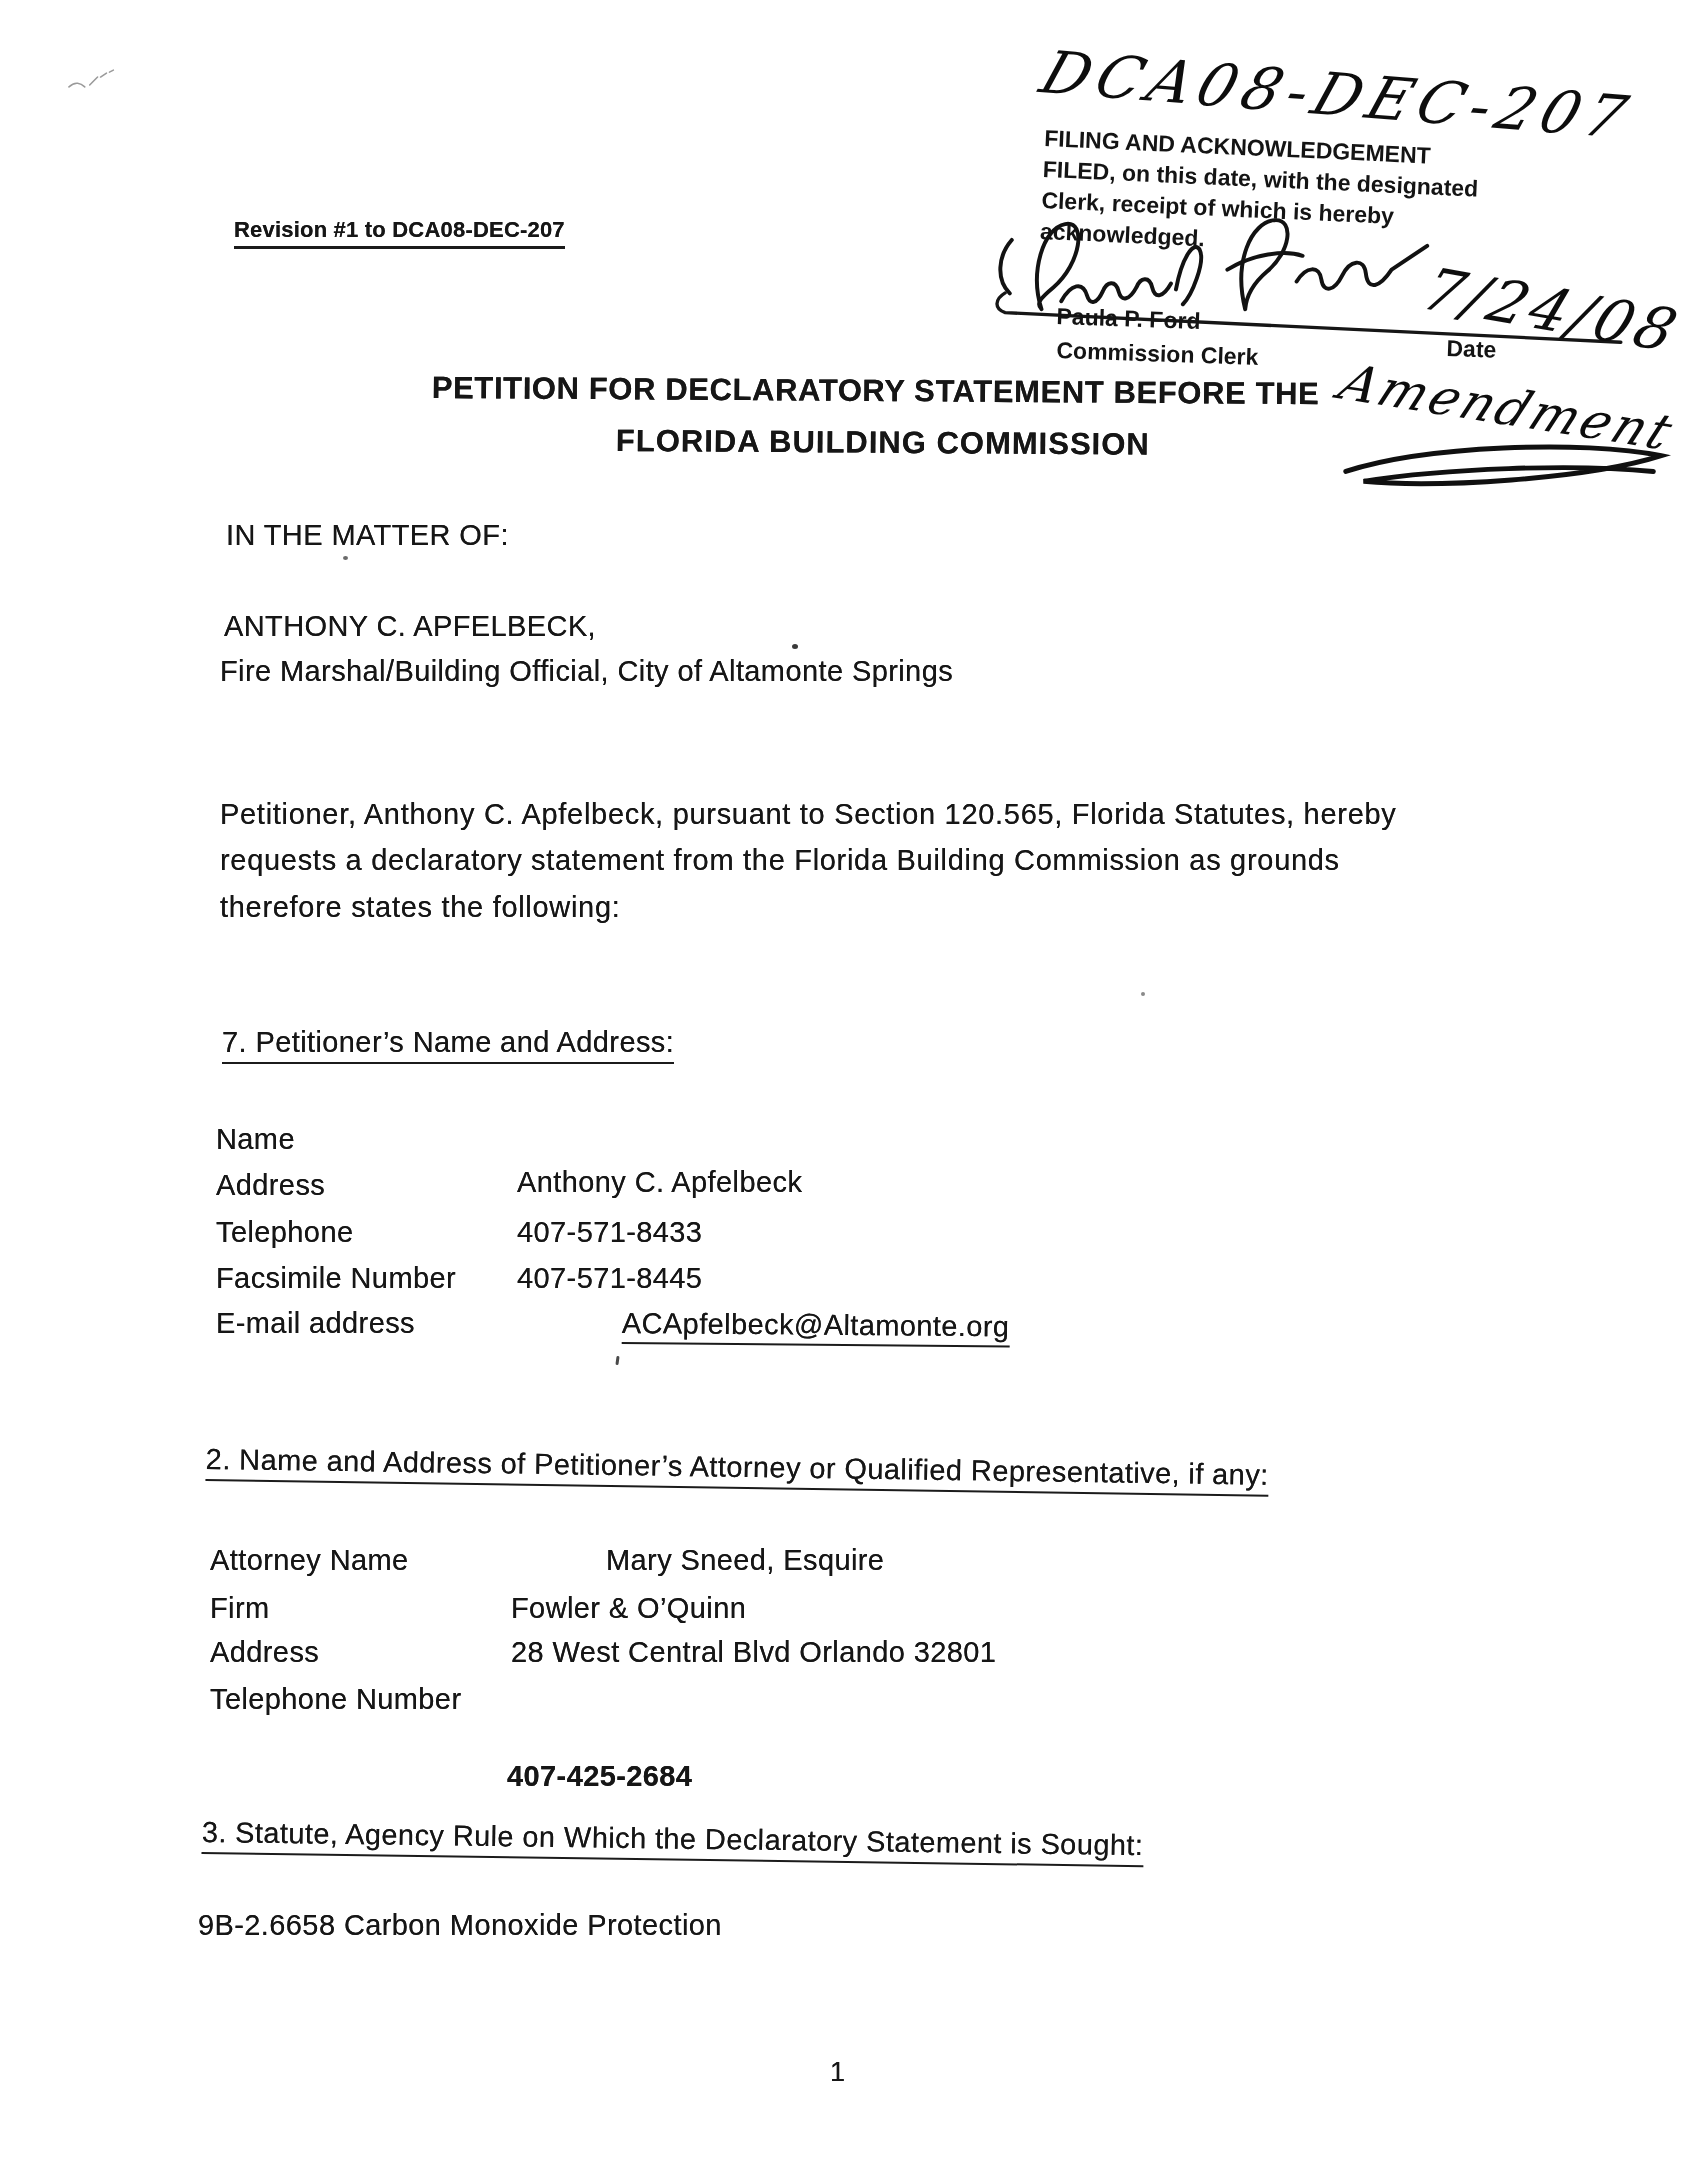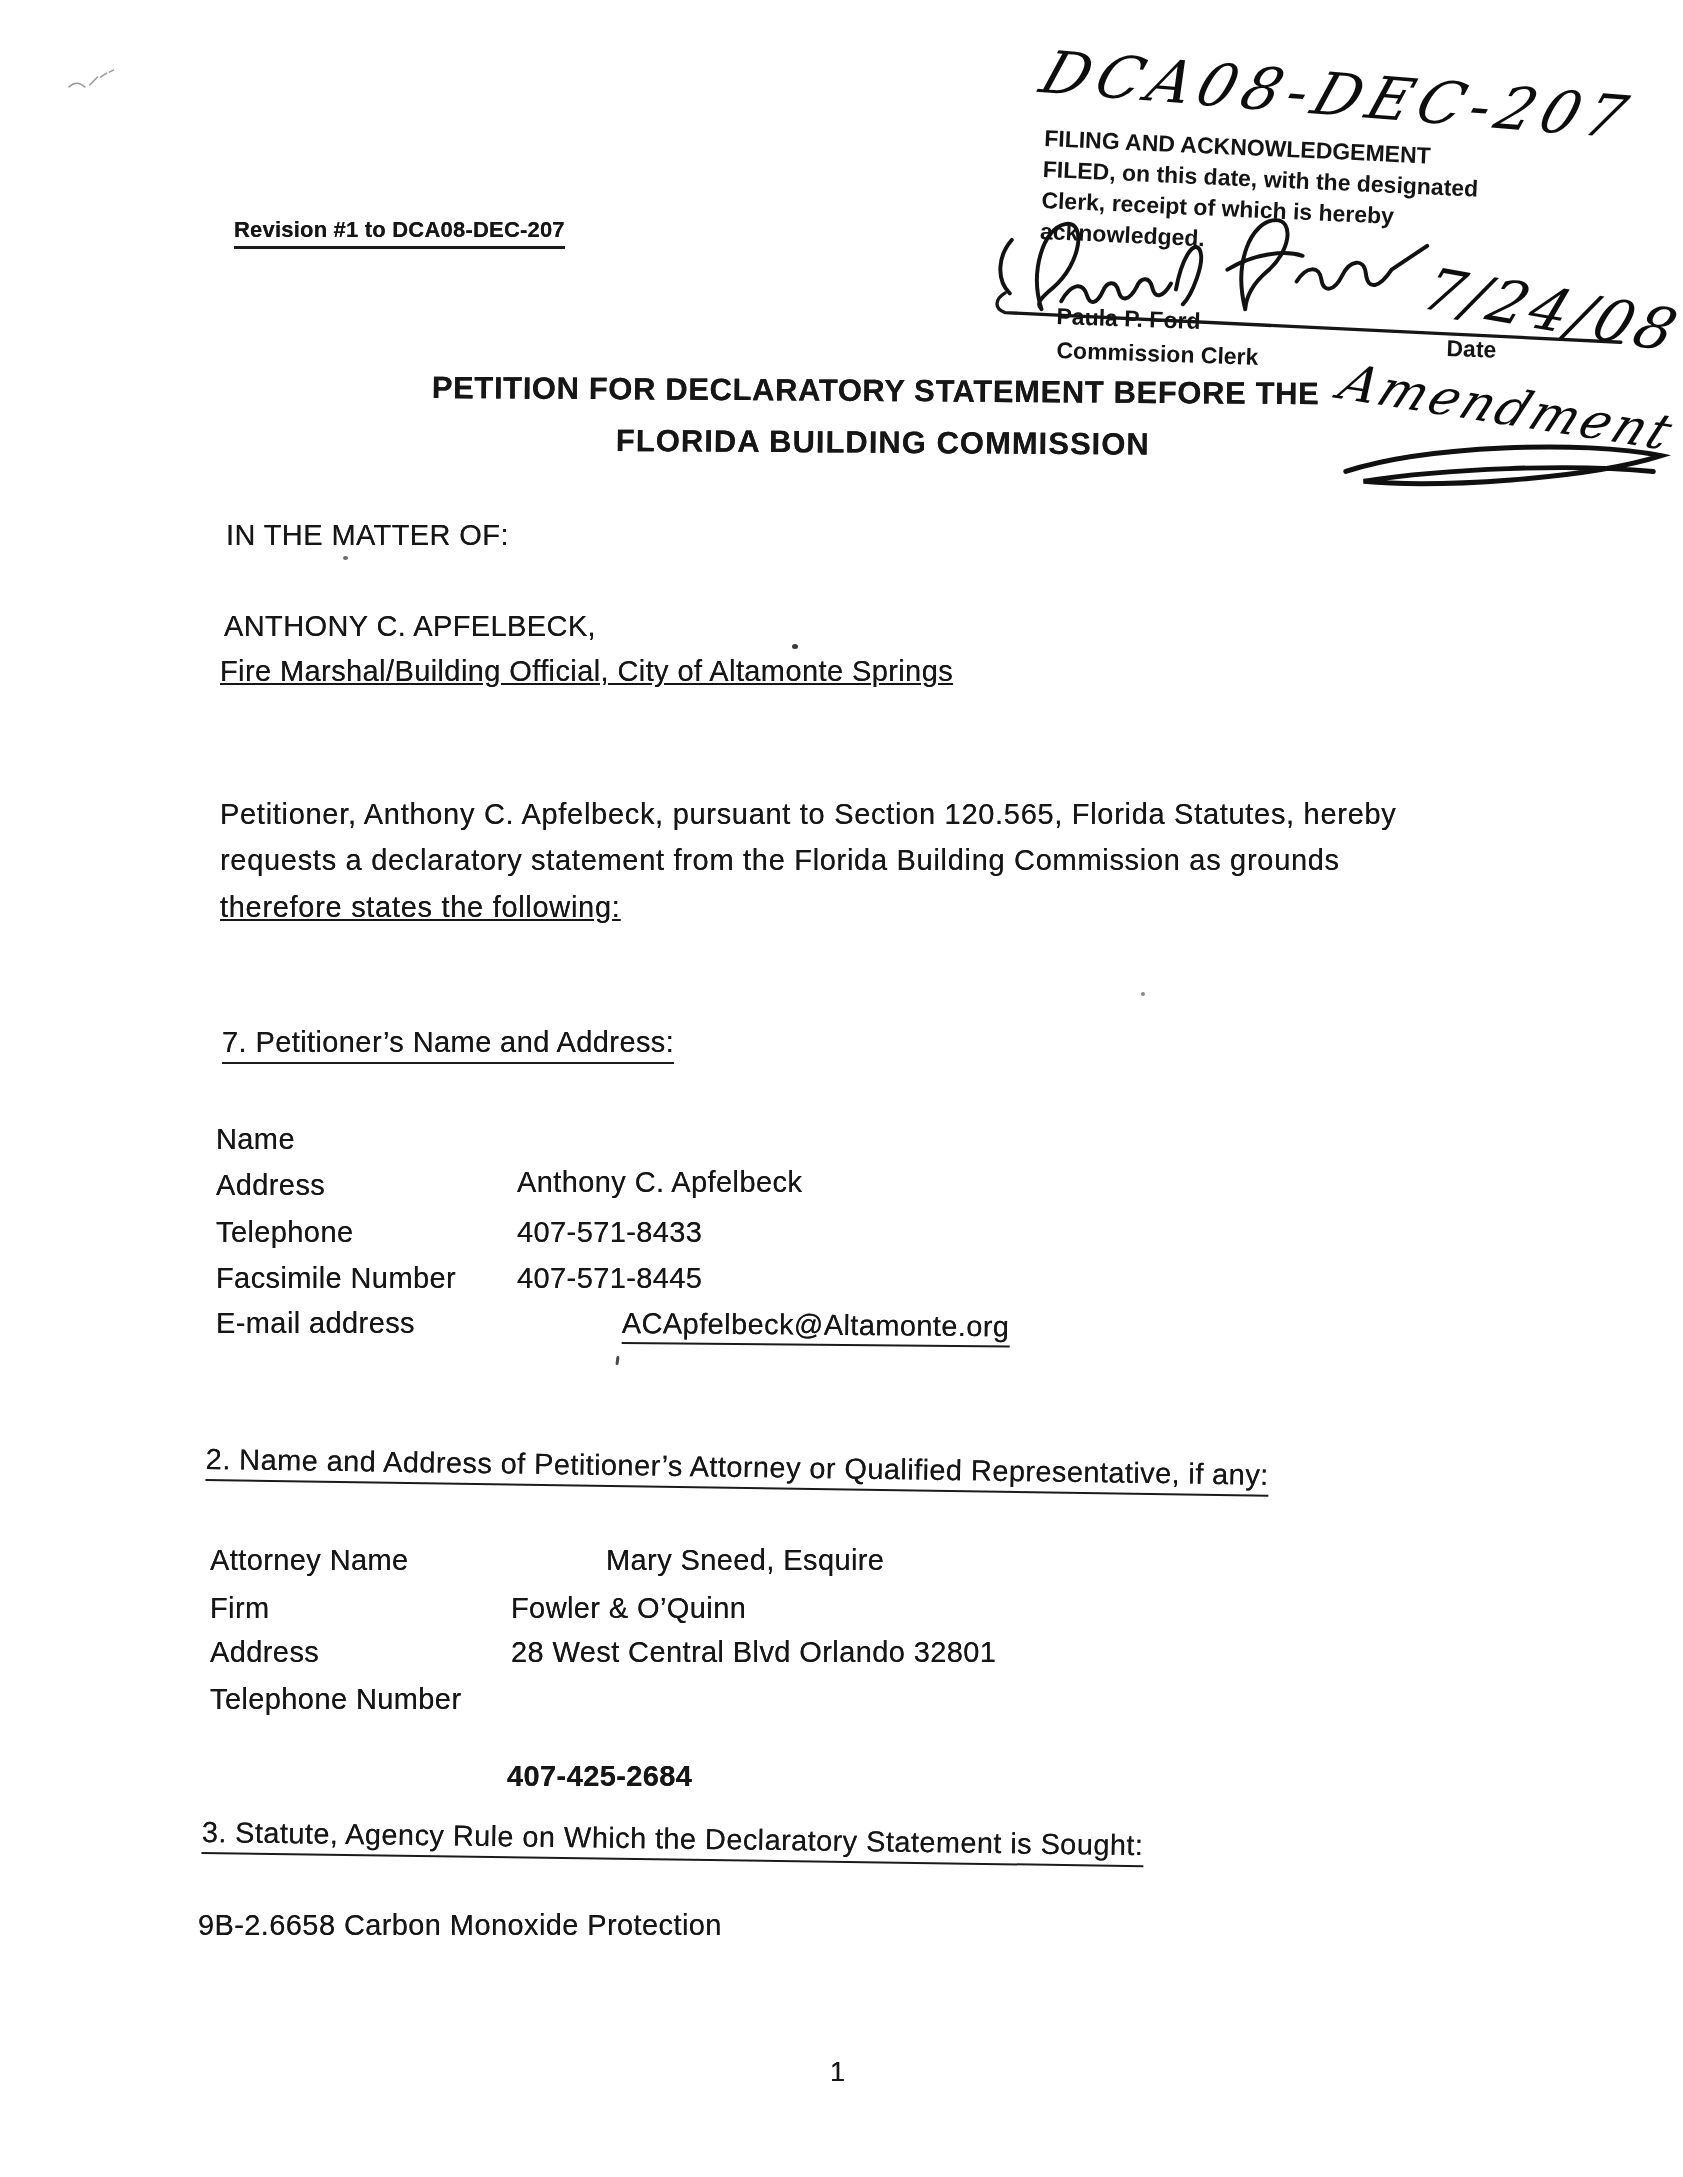--- a/index.html
+++ b/index.html
@@ -63,25 +63,25 @@
   <div class="abs typed" style="left:432px;top:370px;font-size:31px;font-weight:bold;letter-spacing:0.6px;transform:rotate(0.4deg);transform-origin:left top;">PETITION FOR DECLARATORY STATEMENT BEFORE THE</div>
   <div class="abs typed" style="left:616px;top:423px;font-size:31px;font-weight:bold;letter-spacing:1px;transform:rotate(0.4deg);transform-origin:left top;">FLORIDA BUILDING COMMISSION</div>
 
   <div class="abs hw" style="left:1354px;top:354px;font-size:50px;letter-spacing:3px;transform:rotate(9deg) skewX(-14deg);transform-origin:left top;">Amendment</div>
   <svg style="left:1335px;top:434px;" width="337" height="69" viewBox="0 0 340 70">
     <path d="M10,38 C90,12 250,6 330,22 C255,46 100,55 28,48 C110,35 240,30 322,38" stroke="#101010" stroke-width="5" fill="none" stroke-linecap="round"></path>
   </svg>
 
   <div class="abs typed body-t" style="left:226px;top:519px;">IN THE MATTER OF:</div>
   <div class="abs typed body-t" style="left:224px;top:610px;">ANTHONY C. APFELBECK,</div>
-  <div class="abs typed body-t" style="left:220px;top:655px;text-decoration:underline;">Fire Marshal/Building Official, City of Altamonte Springs</div>
+  <div class="abs typed body-t" style="left:220px;top:655px;">Fire Marshal/Building Official, City of Altamonte Springs</div>
 
   <div class="abs typed body-t" style="left:220px;top:798px;letter-spacing:0.7px;">Petitioner, Anthony C. Apfelbeck, pursuant to Section 120.565, Florida Statutes, hereby</div>
   <div class="abs typed body-t" style="left:220px;top:844px;letter-spacing:0.7px;">requests a declaratory statement from the Florida Building Commission as grounds</div>
-  <div class="abs typed body-t" style="left:220px;top:891px;letter-spacing:0.7px;text-decoration:underline;">therefore states the following:</div>
+  <div class="abs typed body-t" style="left:220px;top:891px;letter-spacing:0.7px;">therefore states the following:</div>
 
   <div class="abs typed body-t ul" style="left:222px;top:1026px;border-bottom-width:2.6px;">7. Petitioner’s Name and Address:</div>
 
   <div class="abs typed body-t" style="left:216px;top:1123px;">Name</div>
   <div class="abs typed body-t" style="left:517px;top:1166px;">Anthony C. Apfelbeck</div>
   <div class="abs typed body-t" style="left:216px;top:1169px;">Address</div>
   <div class="abs typed body-t" style="left:216px;top:1216px;">Telephone</div>
   <div class="abs typed body-t" style="left:517px;top:1216px;">407-571-8433</div>
   <div class="abs typed body-t" style="left:216px;top:1262px;">Facsimile Number</div>
   <div class="abs typed body-t" style="left:517px;top:1262px;">407-571-8445</div>

